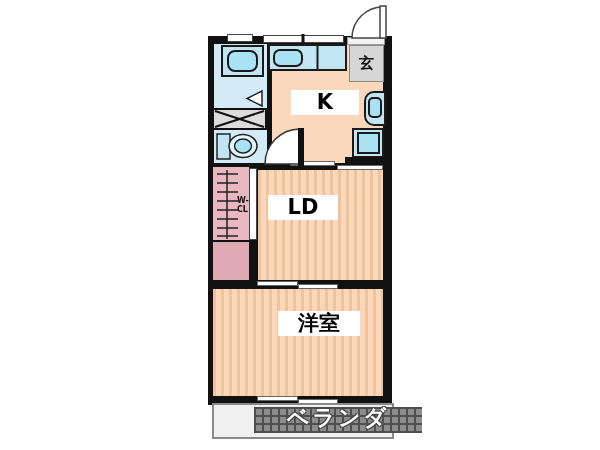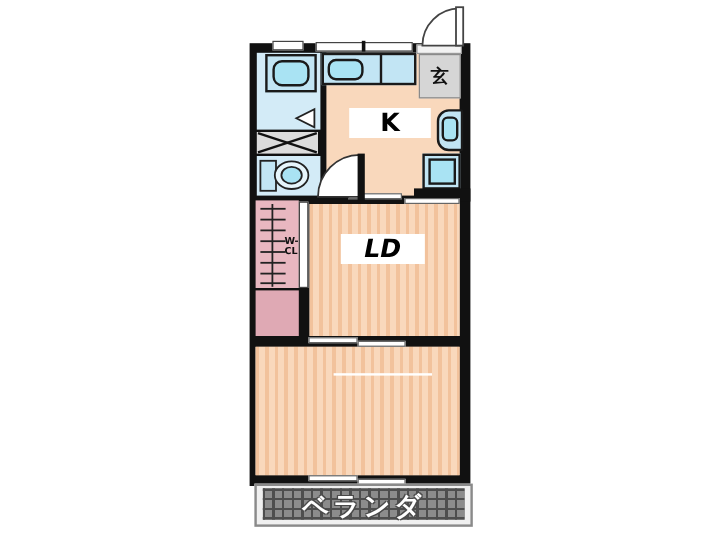--- a/index.html
+++ b/index.html
@@ -28,21 +28,21 @@
   #wcl-label{color:#111;font-weight:bold;font-size:8px;line-height:9px;text-align:left;}
   #veranda-label{color:#fff;font-weight:bold;font-size:22px;letter-spacing:3px;
     text-shadow:-1px -1px 0 #4a4a4a,1px -1px 0 #4a4a4a,-1px 1px 0 #4a4a4a,1px 1px 0 #4a4a4a;}
   svg{position:absolute;left:0;top:0;pointer-events:none;}
   .gray-box{background:#D6D6D6;border:1px solid #8a8a8a;box-sizing:border-box;
     display:flex;align-items:center;justify-content:center;}
   #veranda-frame{background:#F0F0F0;border:2px solid #8a8a8a;box-sizing:border-box;}
   #veranda-tiles{background-color:#8C8C8C;
     background-image:repeating-linear-gradient(0deg,#4E4E4E 0 2px,transparent 2px 8px),
                      repeating-linear-gradient(90deg,#4E4E4E 0 2px,transparent 2px 8px);
-    display:flex;align-items:flex-start;justify-content:center;}
+    display:flex;align-items:flex-end;justify-content:center;margin-left:35px;}
 </style>
 </head>
 <body>
 
 <div id="canvas">
 
   <div class="abs" id="wall-base"></div>
 
   <div class="abs wet" style="left:214px;top:44px;width:53px;height:64px;"></div>
   <div class="abs fix" style="left:221px;top:45px;width:43px;height:32px;"></div>
@@ -134,19 +134,20 @@
       <line x1="217" y1="210" x2="238" y2="210"></line>
       <line x1="217" y1="219" x2="238" y2="219"></line>
       <line x1="217" y1="228" x2="238" y2="228"></line>
       <line x1="217" y1="236" x2="238" y2="236"></line>
     </g>
   </svg>
 
   <div class="abs room-label" style="left:291px;top:90px;width:60px;">
     <div>K</div>
   </div>
-  <div class="abs room-label" style="left:284px;top:195px;width:62px;font-style:italic;">
+  <div class="abs room-label" style="left:268px;top:195px;width:62px;">
     <div>LD</div>
   </div>
   <div class="abs room-label" style="left:278px;top:311px;width:74px;">
+    <div>洋室</div>
   </div>
 
 </div>
 
 </body></html>

